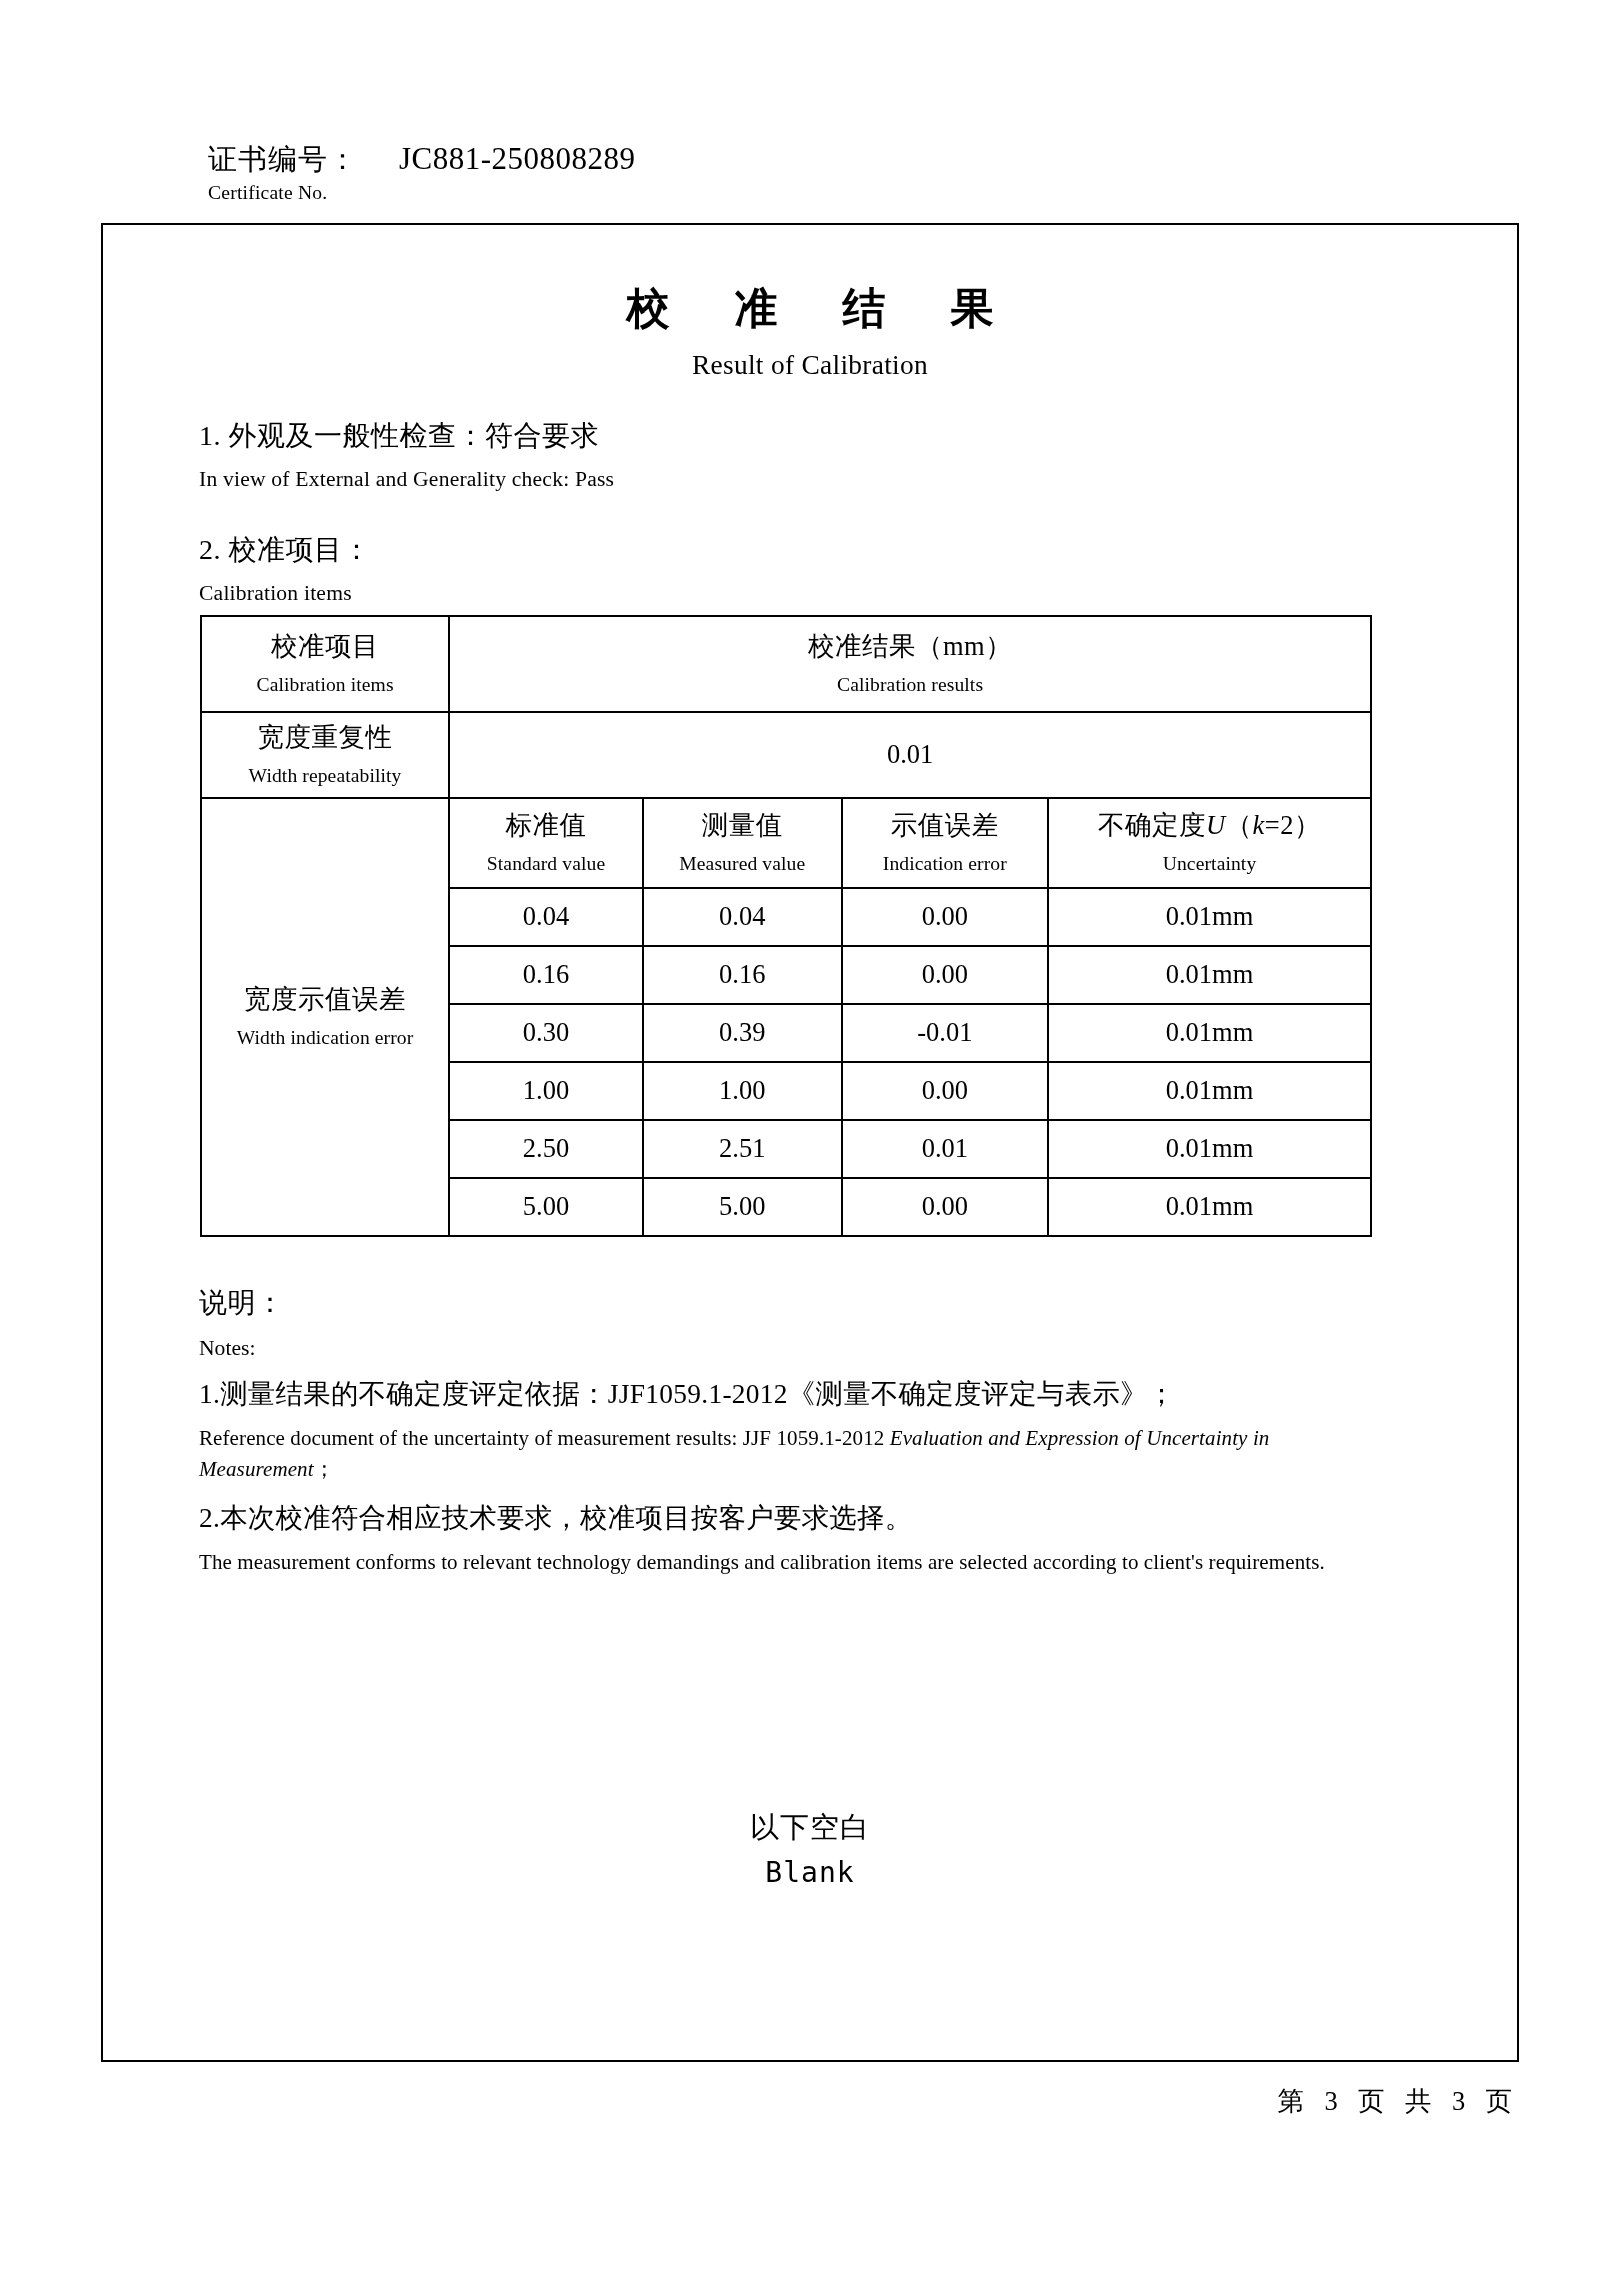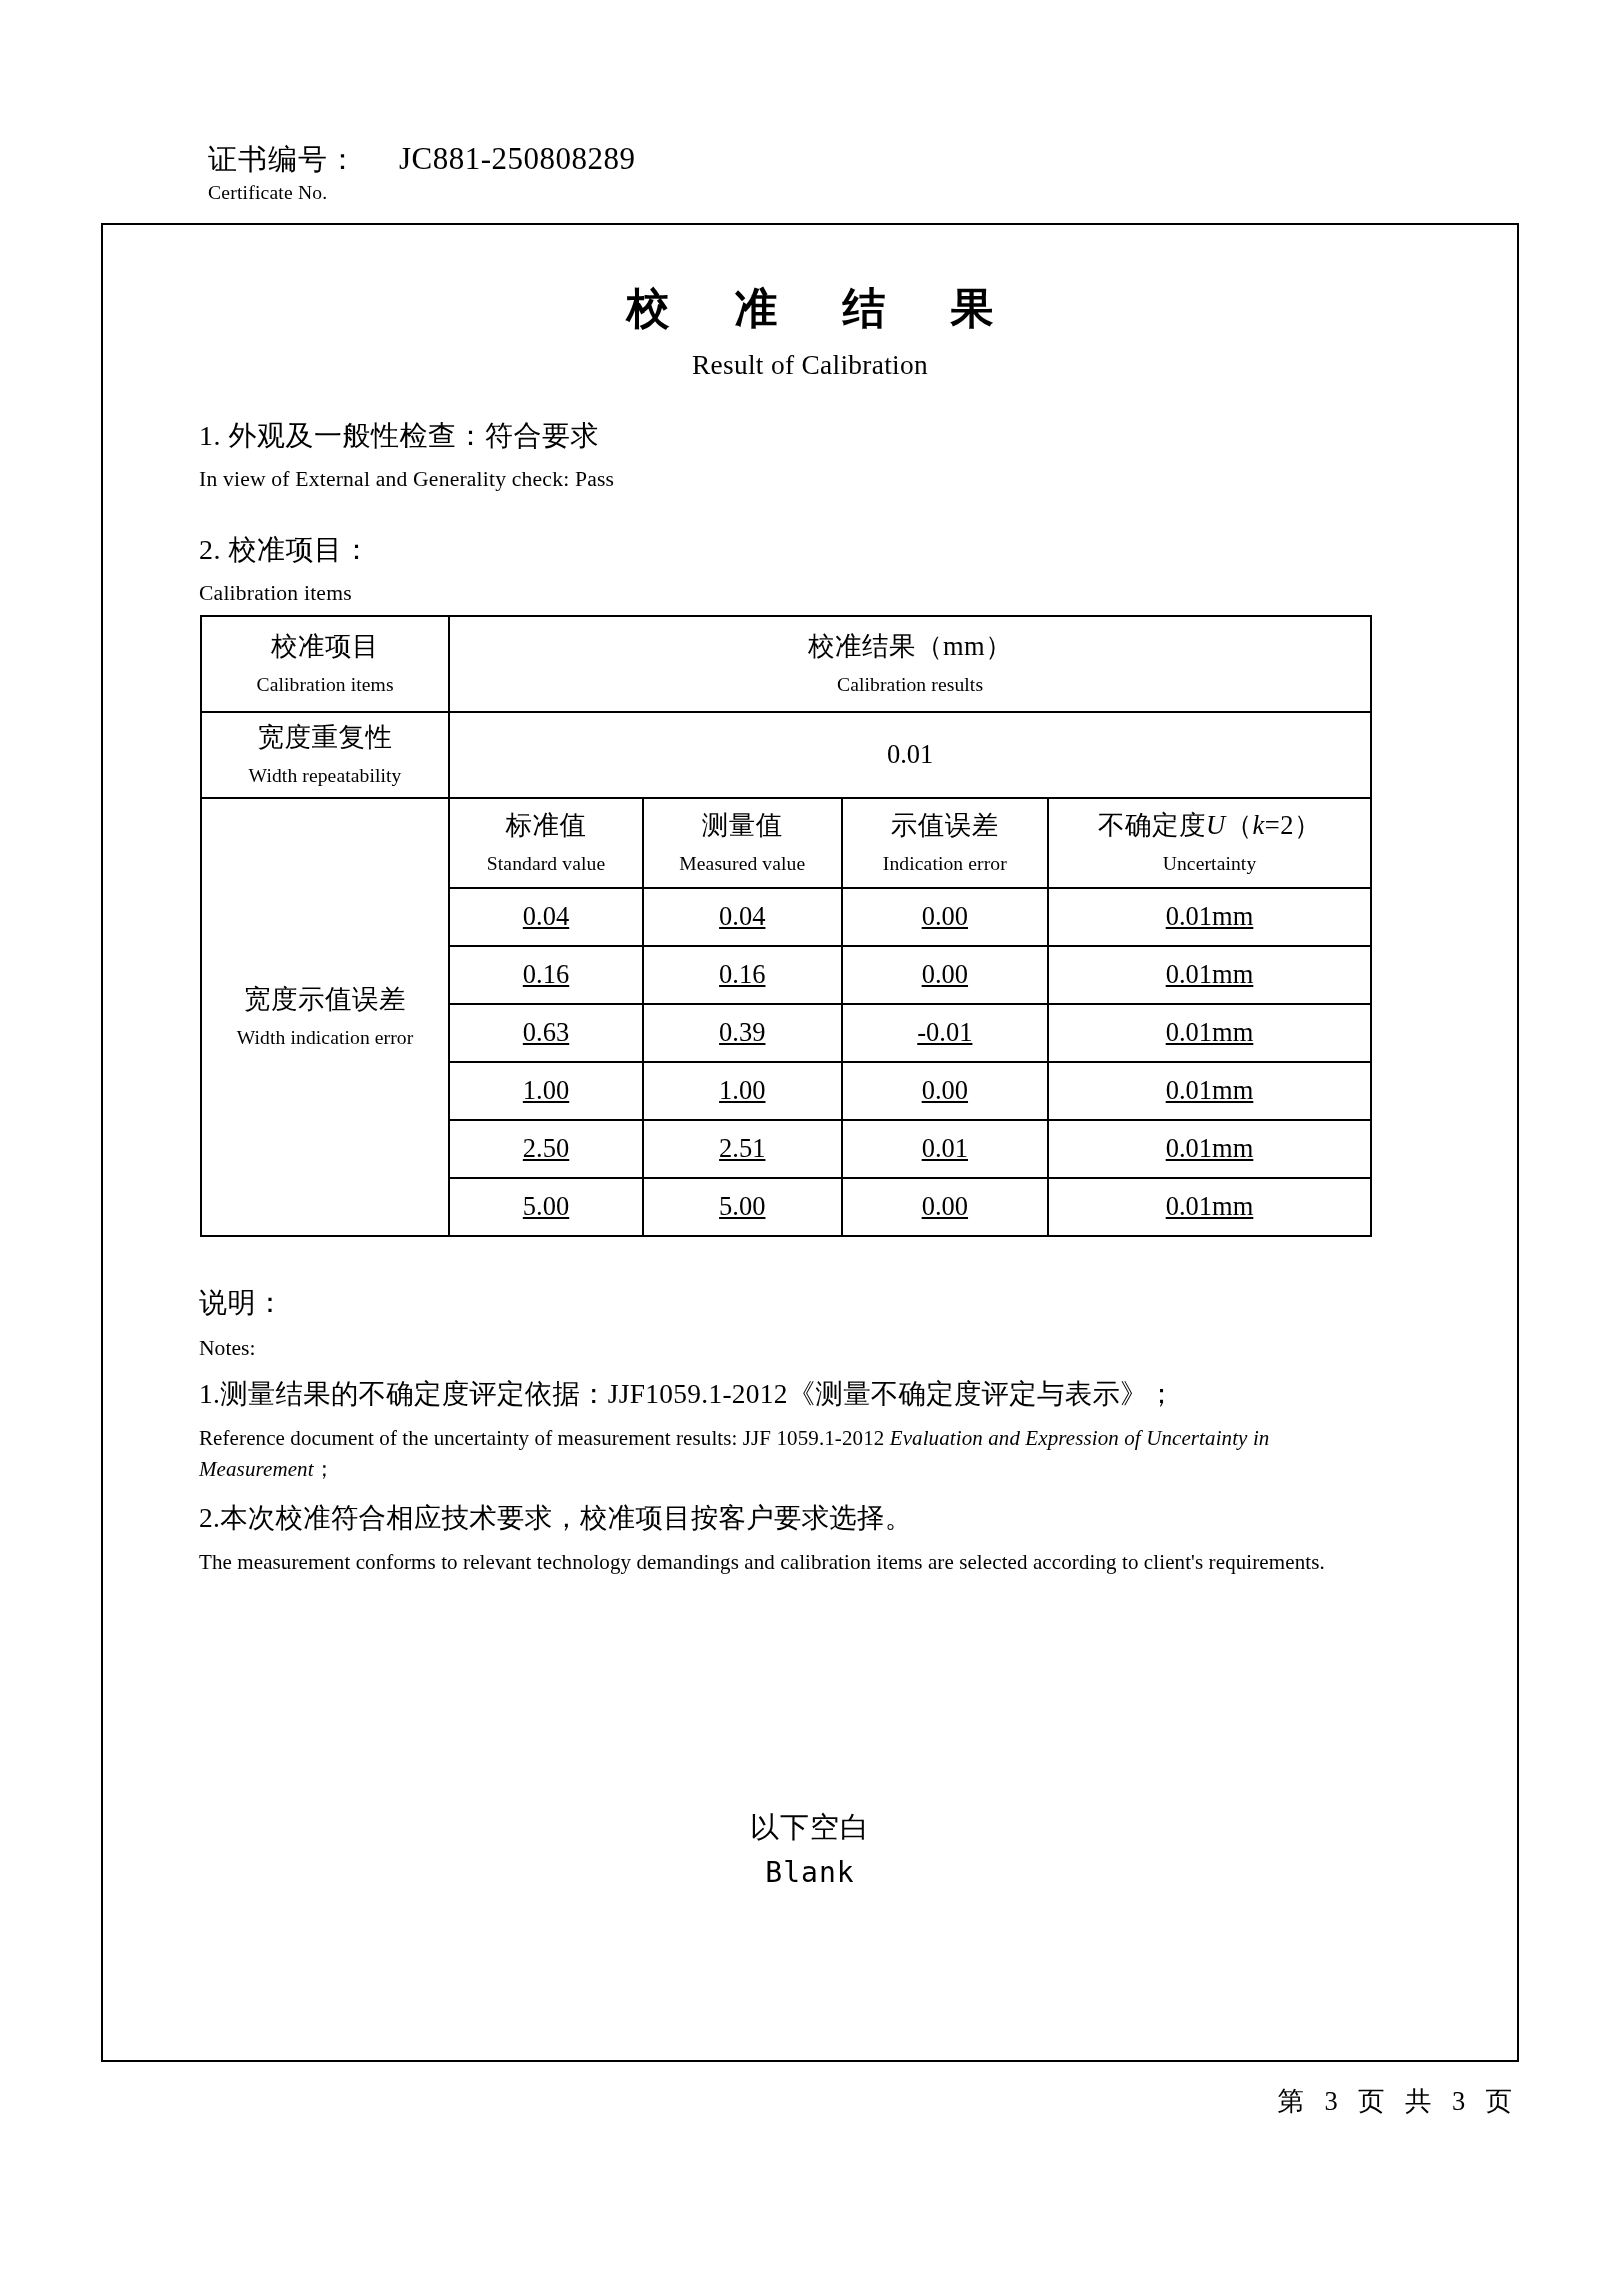--- a/index.html
+++ b/index.html
@@ -136,21 +136,21 @@
     letter-spacing: 0.1px;
     margin-top: 12.7px;
   }
   .cell-num {
     font-size: 26.5px;
     line-height: 1.1;
   }
   .hdr-cell { height: 94px; }
   .rep-cell { height: 84px; }
   .sub-cell { height: 88px; }
-  .data-cell { height: 56px; text-decoration: underline; }
+  .data-cell { height: 56px; }
   .ital { font-style: italic; }
 
   
   .notes {
     position: absolute;
     left: 96px;
     top: 1059px;
     width: 1206px;
   }
   .notes-cn-h {
@@ -310,21 +310,21 @@
               </td>
             <td class="data-cell">
                 <div class="cell-num">0.00</div>
               </td>
             <td class="data-cell outer-r">
                 <div class="cell-num">0.01mm</div>
               </td>
           </tr>
           <tr>
             <td class="data-cell">
-                <div class="cell-num">0.63</div>
+                <div class="cell-num">0.30</div>
               </td>
             <td class="data-cell">
                 <div class="cell-num">0.39</div>
               </td>
             <td class="data-cell">
                 <div class="cell-num">-0.01</div>
               </td>
             <td class="data-cell outer-r">
                 <div class="cell-num">0.01mm</div>
               </td>

